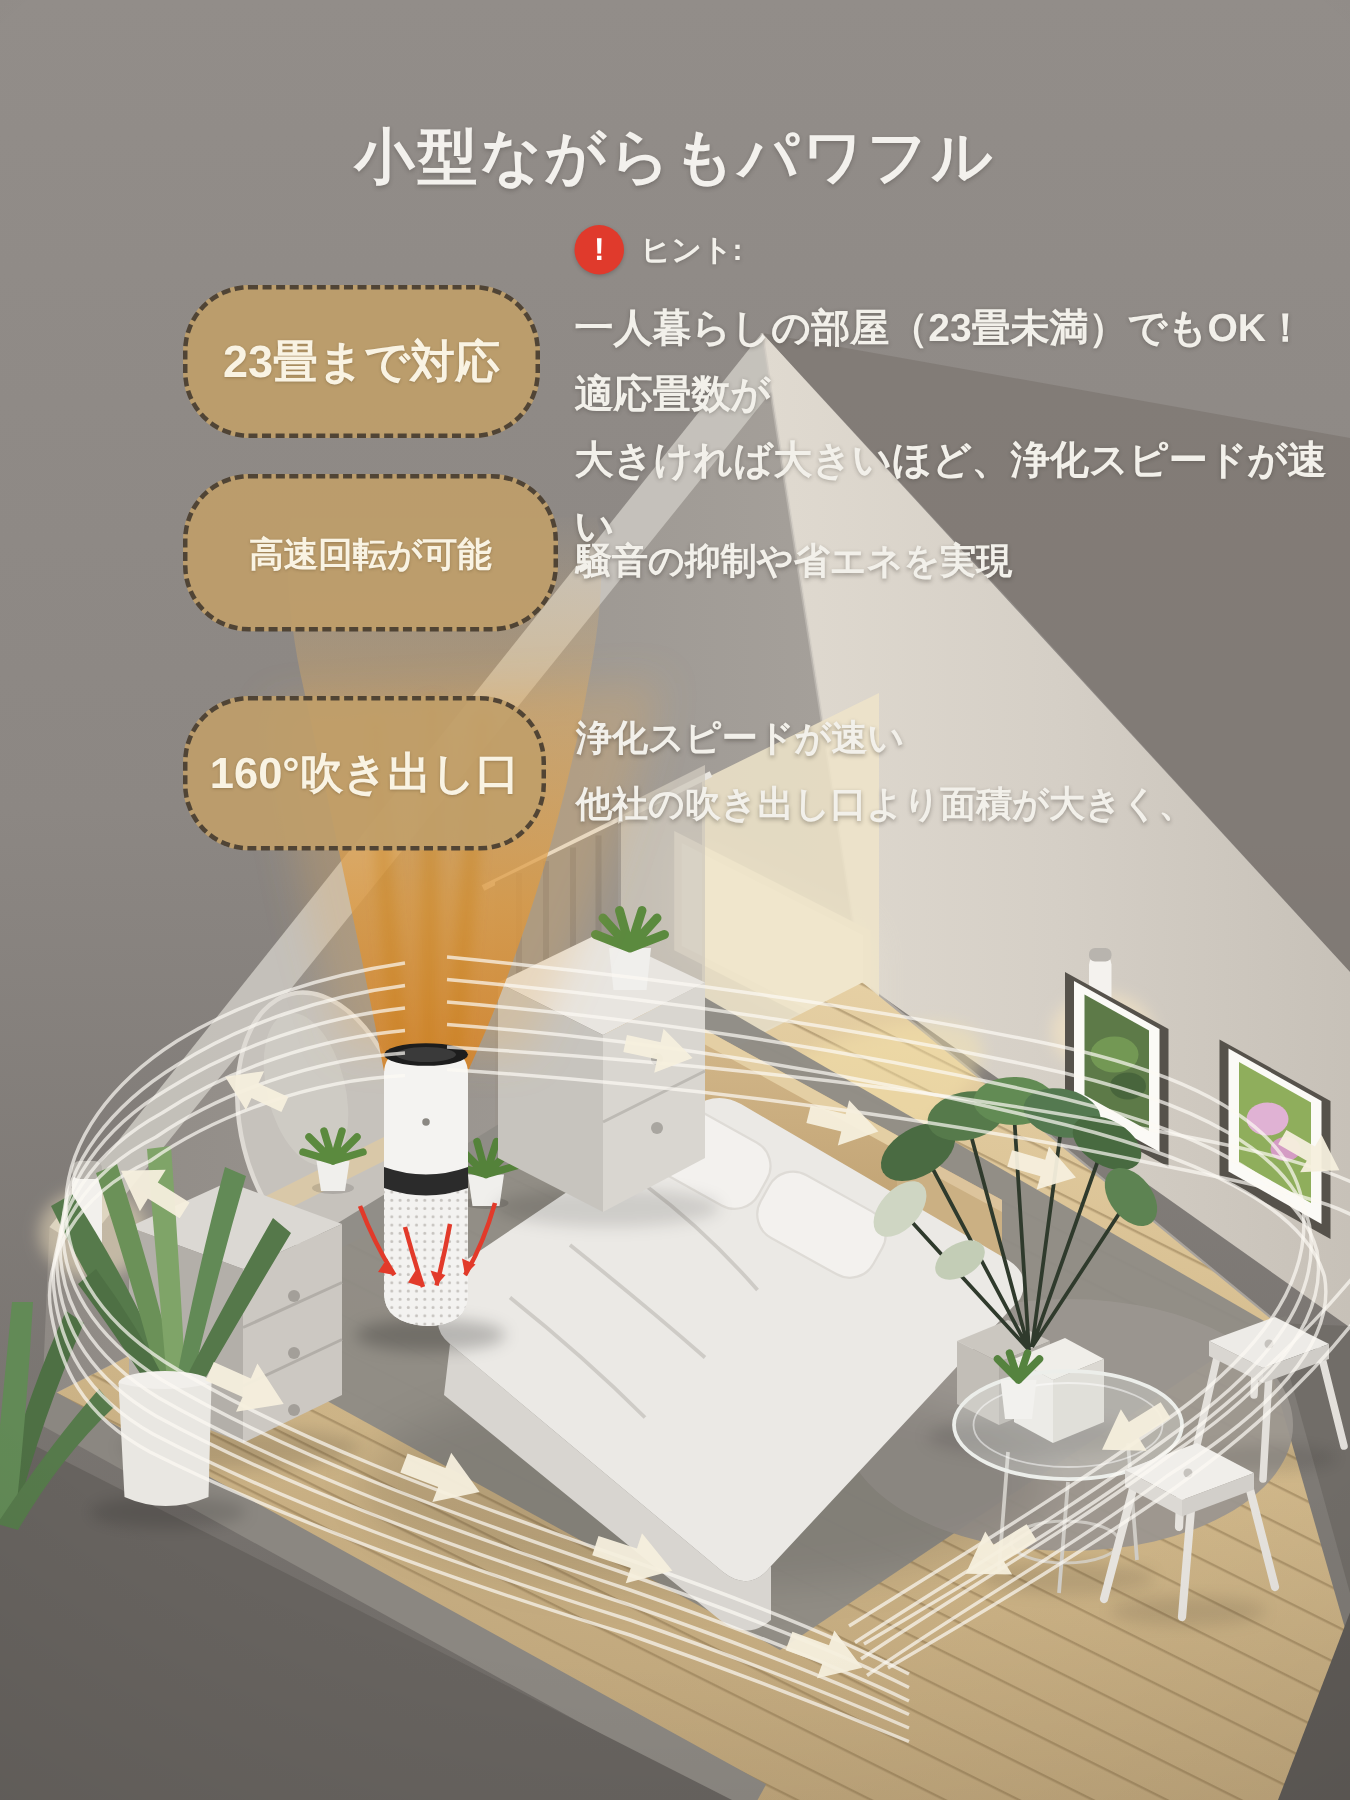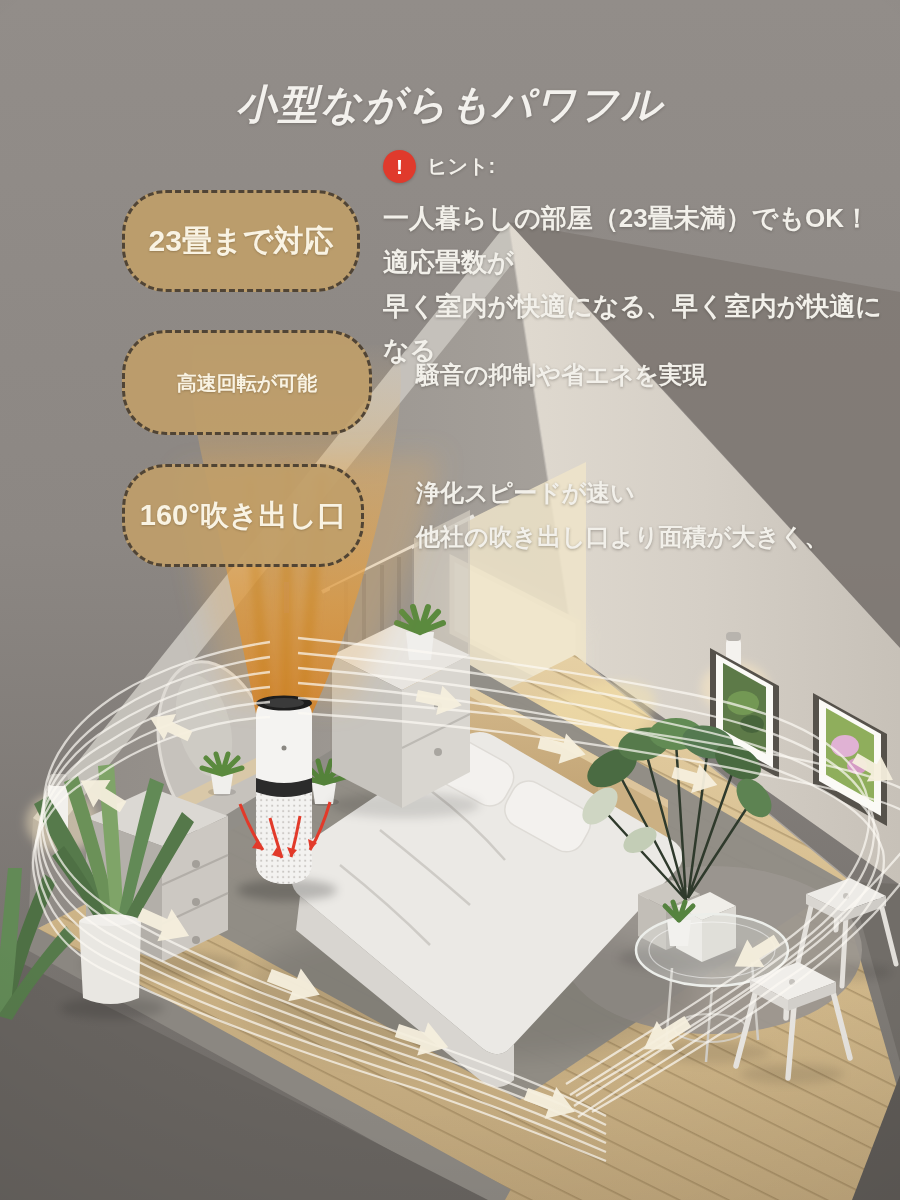--- a/index.html
+++ b/index.html
@@ -4,39 +4,39 @@
 <style>
   html,body{margin:0;padding:0;background:#4a4744;}
   .canvas{position:relative;width:900px;height:1200px;margin:0 auto;overflow:hidden;
     font-family:"Liberation Sans","DejaVu Sans",sans-serif;
     background:linear-gradient(180deg,#928d89 0%,#8d8884 40%,#827d79 62%,#6e6a66 100%);}
   .scene{position:absolute;left:0;top:0;width:900px;height:1200px;}
   .vignette{position:absolute;inset:0;pointer-events:none;
     background:radial-gradient(ellipse 130% 95% at 50% 40%, rgba(0,0,0,0) 55%, rgba(0,0,0,0.16) 100%);}
   .title{position:absolute;left:0;top:50px;width:100%;text-align:center;
     font-size:40px;font-weight:800;color:#f3f1ed;letter-spacing:2px;
-    text-shadow:0 1px 3px rgba(40,35,30,.25);font-style:italic;}
+    text-shadow:0 1px 3px rgba(40,35,30,.25);}
   .hint{position:absolute;left:383px;top:150px;width:505px;color:#f2f0ea;}
   .hint-head{display:flex;align-items:center;gap:11px;}
   .hint-icon{width:33px;height:33px;border-radius:50%;background:#e03a2c;color:#fff;
     font-weight:800;font-size:21px;display:flex;align-items:center;justify-content:center;
     box-shadow:0 1px 3px rgba(0,0,0,.2);}
   .hint-label{font-size:20px;font-weight:800;text-shadow:0 1px 3px rgba(40,35,30,.25);}
   .hint p{margin:0;font-size:26px;font-weight:700;line-height:44px;
     text-shadow:0 1px 3px rgba(40,35,30,.3);}
   .hint p:first-of-type{margin-top:13px;}
   .badge{position:absolute;left:122px;border:3px dashed rgba(62,54,44,.85);border-radius:44px;
     background:rgba(192,159,105,.9);color:#f9f3e3;font-weight:800;text-align:center;
     display:flex;flex-direction:column;align-items:center;justify-content:center;
     text-shadow:0 1px 2px rgba(90,70,40,.35);}
   .badge-1{top:190px;width:232px;height:96px;font-size:30px;}
-  .badge-2{top:330px;width:244px;height:99px;font-size:20px;line-height:36px;gap:40px;}
+  .badge-2{top:316px;width:244px;height:99px;font-size:23px;line-height:36px;gap:40px;}
   .badge-3{top:464px;width:236px;height:97px;font-size:29px;}
   .desc{position:absolute;left:384px;color:#f2f0ea;font-weight:700;font-size:24px;line-height:44px;
-    text-shadow:0 1px 3px rgba(40,35,30,.35);margin-left:32px;}
+    text-shadow:0 1px 3px rgba(40,35,30,.35);}
   .desc-2{top:353px;}
   .desc-3{top:471px;}
 </style>
 </head>
 <body>
 
 <div class="canvas">
 
 <svg class="scene" viewBox="0 0 900 1200" xmlns="http://www.w3.org/2000/svg">
   <defs>
@@ -361,21 +361,21 @@
 <div class="vignette"></div>
 
 <h1 class="title">小型ながらもパワフル</h1>
 
 <div class="hint">
   <div class="hint-head">
     <span class="hint-icon">!</span>
     <span class="hint-label">ヒント:</span>
   </div>
   <p>一人暮らしの部屋（23畳未満）でもOK！ 適応畳数が</p>
-  <p>早く室内が快適になる、早く室内が快適になる</p>
+  <p>大きければ大きいほど、浄化スピードが速い</p>
 </div>
 
 <div class="badge badge-1">
   <span>23畳まで対応</span>
 </div>
 <div class="badge badge-2">
   <span>高速回転が可能</span>
 </div>
 <div class="badge badge-3">
   <span>160°吹き出し口</span>

